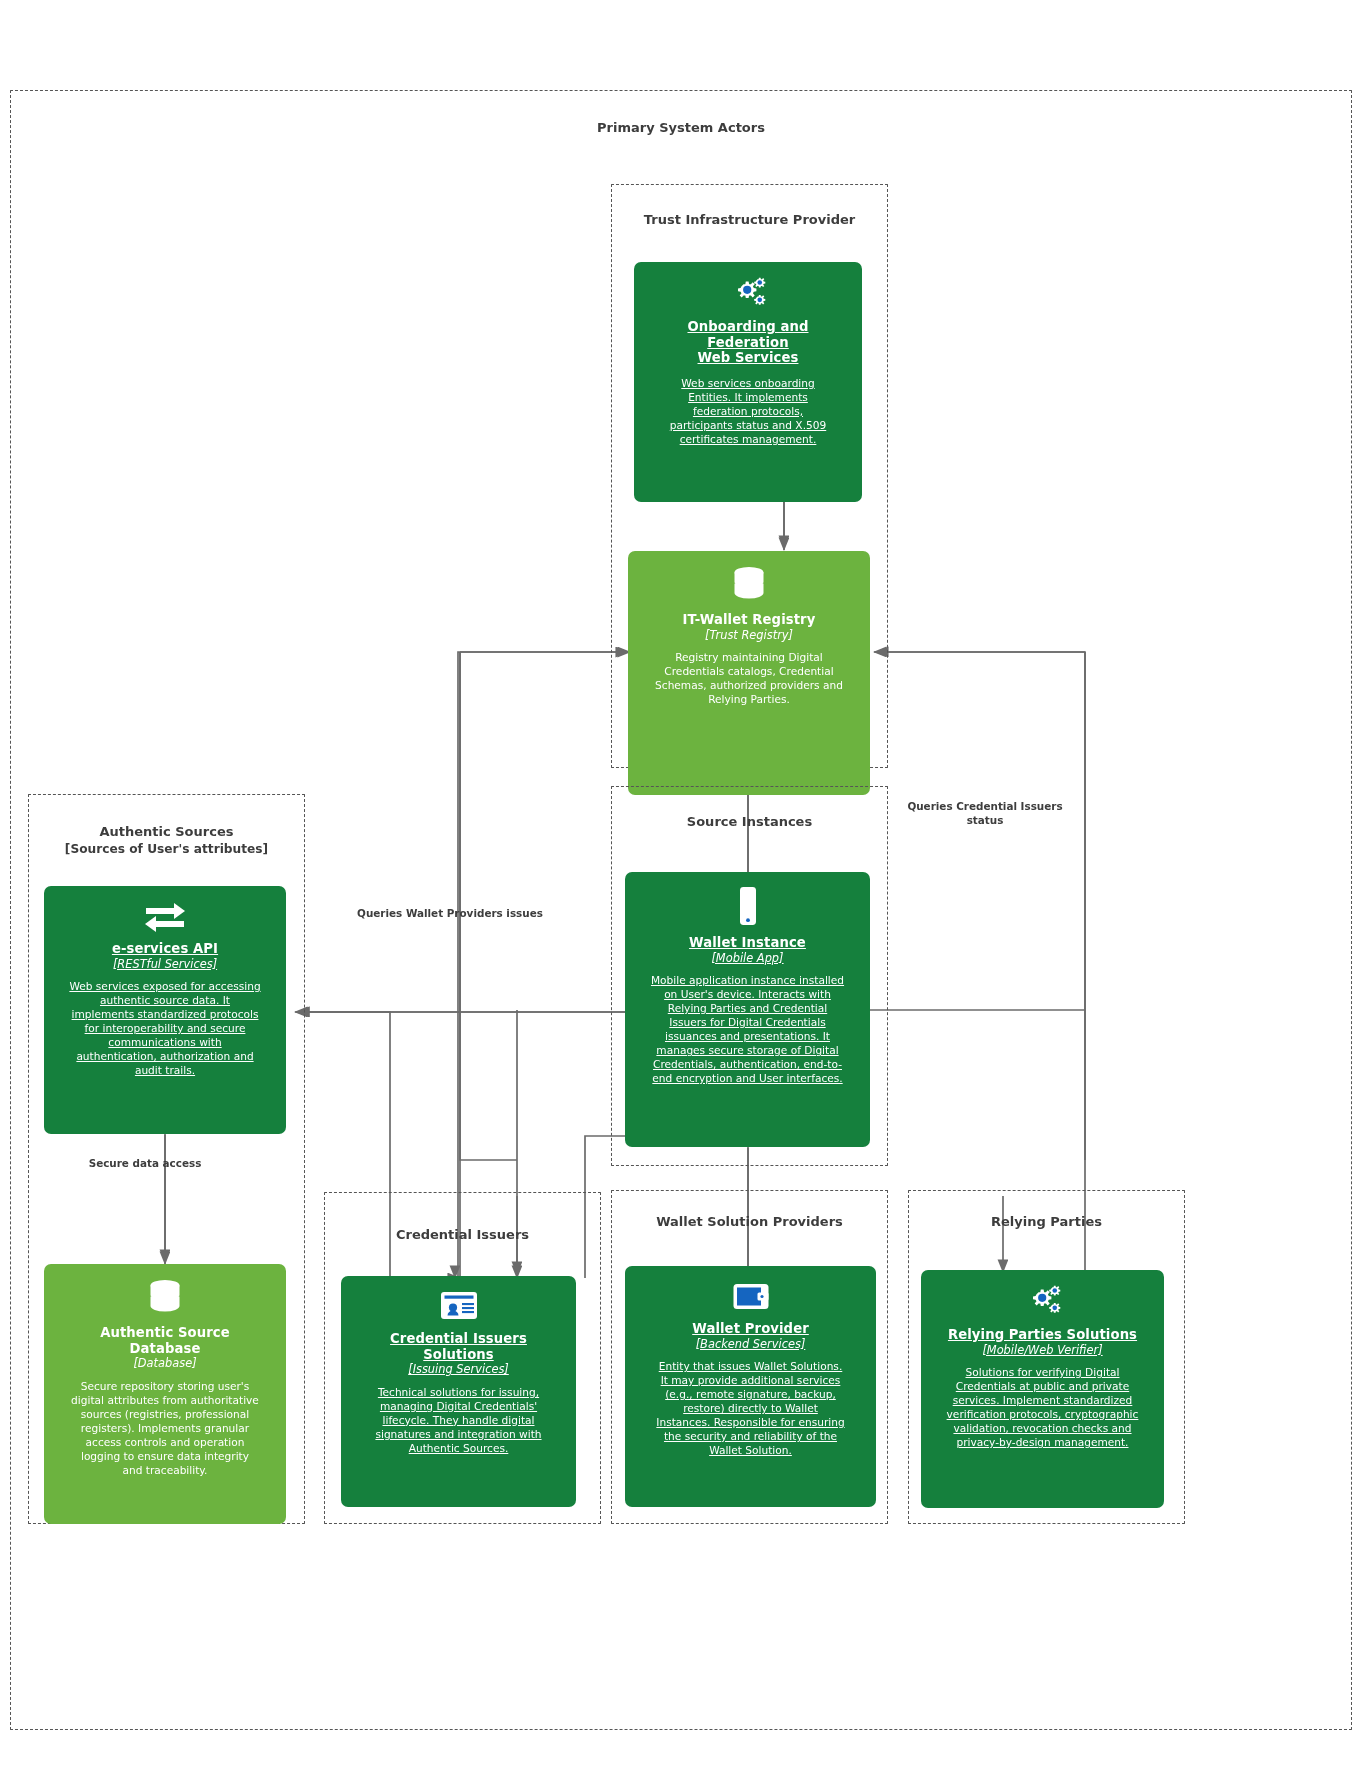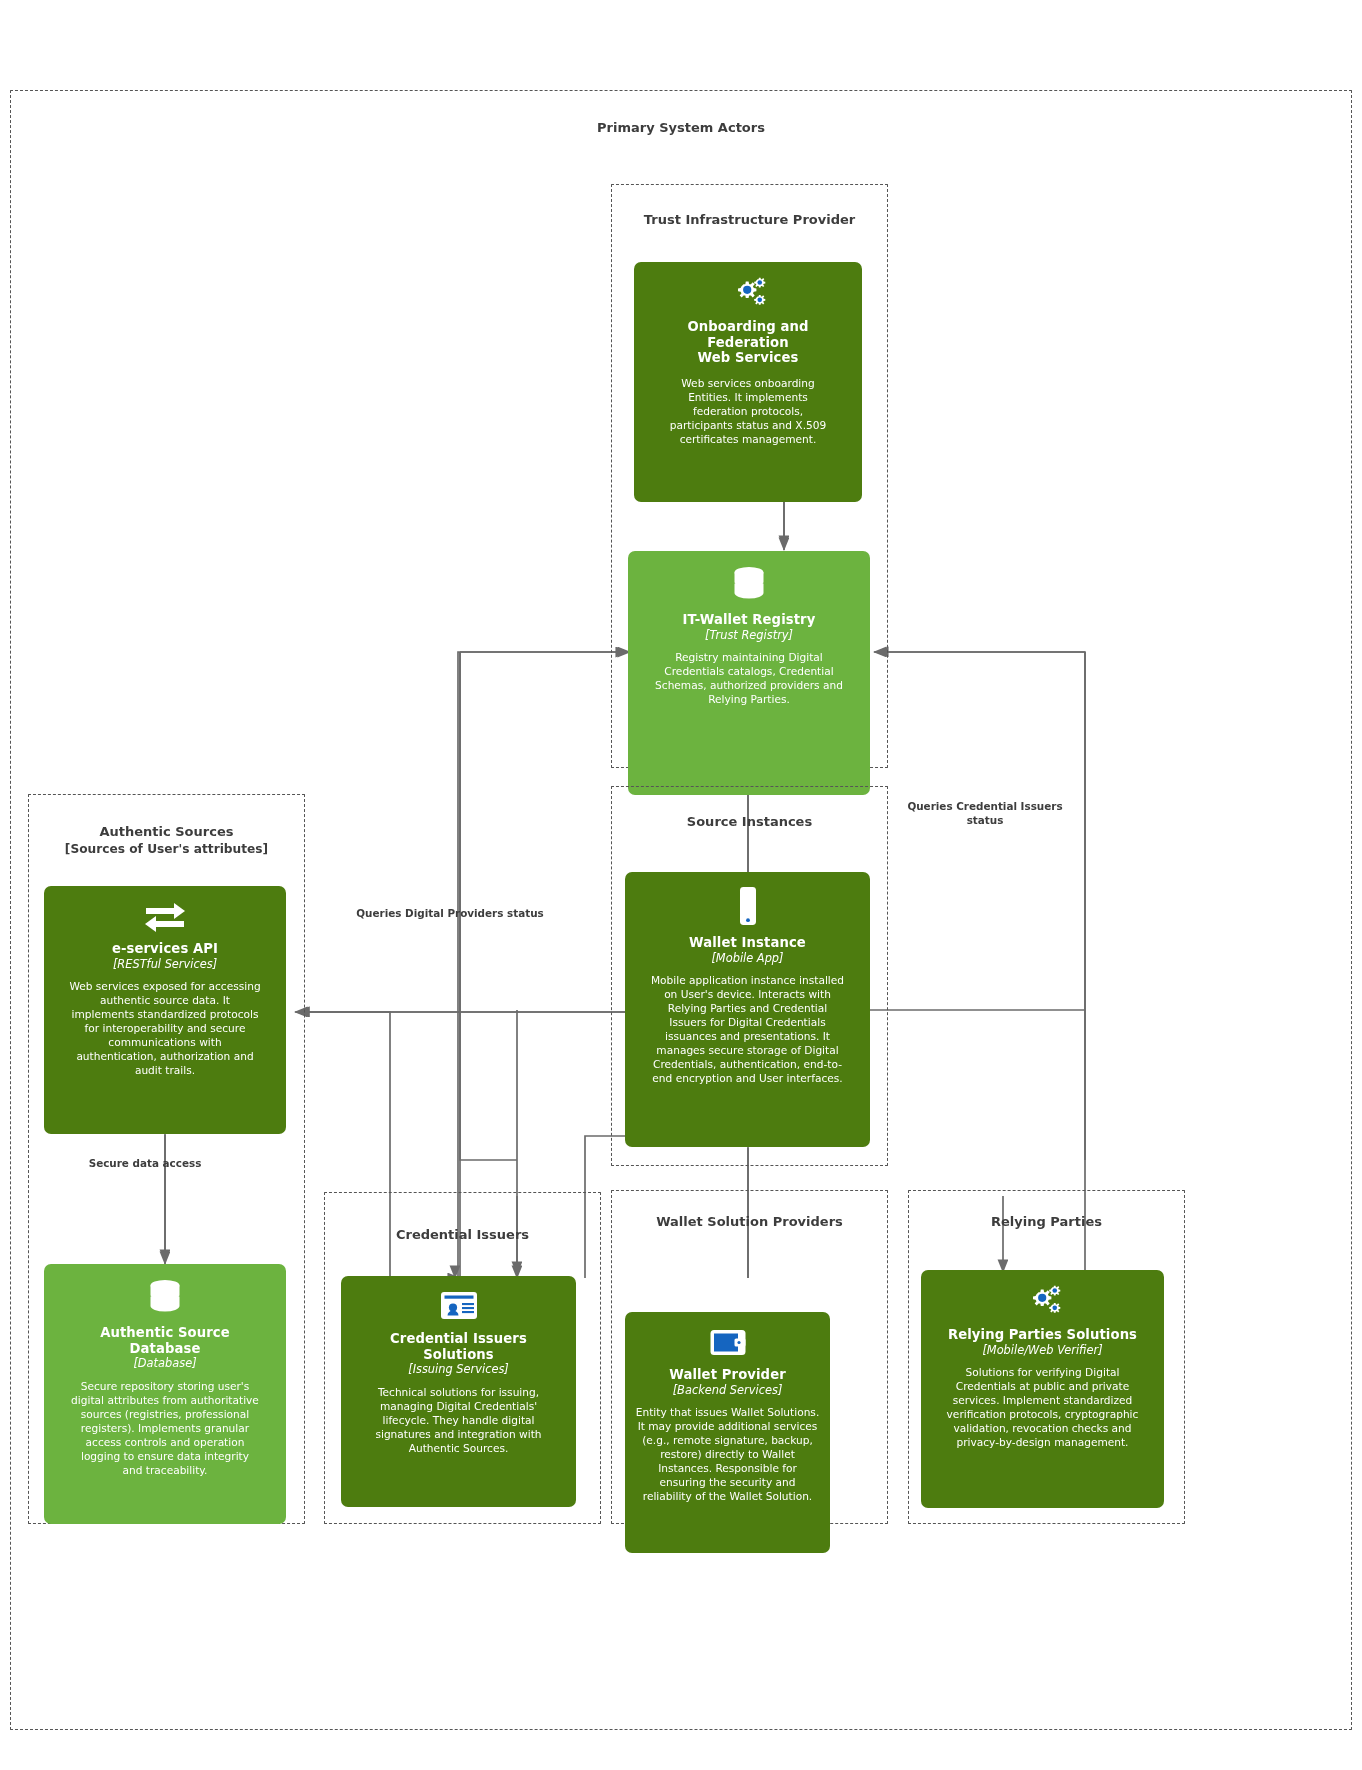--- a/index.html
+++ b/index.html
@@ -57,21 +57,21 @@
     border-radius: 7px;
     color: #ffffff;
     text-align: center;
     padding: 14px 10px 12px 10px;
     display: flex;
     flex-direction: column;
     align-items: center;
     justify-content: flex-start;
     overflow: hidden;
   }
-  .card.blue  { background: #4d7c0f; }
+  .card.blue  { background: #15803d; text-decoration: underline; }
   .card.green { background: #6cb33f; }
 
   .card .icon {
     display: block;
     margin-bottom: 9px;
     line-height: 0;
   }
   .card .card-title {
     font-size: 13.2px;
     font-weight: bold;
@@ -312,21 +312,21 @@
       <span>Solutions</span>
     </div>
     <div class="card-subtitle">[Issuing Services]</div>
     <div class="card-desc" style="max-width:188px;">Technical solutions for issuing, managing Digital Credentials' lifecycle. They handle digital signatures and integration with Authentic Sources.</div>
   </div>
 
   <div class="group" style="left:611px; top:1190px; width:277px; height:334px;">
     <div class="group-label" style="top:22px;">Wallet Solution Providers</div>
   </div>
 
-  <div class="card blue" style="left:625px; top:1266px; width:205px; height:241px;margin-top:46px;">
+  <div class="card blue" style="left:625px; top:1266px; width:251px; height:241px;">
     <span class="icon">
       <svg width="40" height="32" viewBox="0 0 40 32" fill="#ffffff">
         <rect x="2.5" y="4" width="35" height="25" rx="3.5"></rect>
         <rect x="6" y="7.5" width="24" height="18" fill="#1565c0"></rect>
         <rect x="26.5" y="12.5" width="11" height="8" rx="1.6" fill="#ffffff"></rect>
         <circle cx="31" cy="16.5" r="1.6" fill="#1565c0"></circle>
       </svg>
     </span>
     <div class="card-title">Wallet Provider</div>
     <div class="card-subtitle">[Backend Services]</div>
@@ -360,17 +360,17 @@
         <circle cx="33.75" cy="23.85" r="2.3" fill="#1565c0"></circle>
       </svg>
     </span>
     <div class="card-title">Relying Parties Solutions</div>
     <div class="card-subtitle">[Mobile/Web Verifier]</div>
     <div class="card-desc" style="max-width:192px;">Solutions for verifying Digital Credentials at public and private services. Implement standardized verification protocols, cryptographic validation, revocation checks and privacy-by-design management.</div>
   </div>
 
   <div class="edge-label" style="left:900px; top:800px; width:170px;">Queries Credential Issuers status</div>
 
-  <div class="edge-label" style="left:350px; top:907px; width:200px;">Queries Digital Providers status</div>
+  <div class="edge-label" style="left:350px; top:907px; width:200px;">Queries Wallet Providers issues</div>
 
   <div class="edge-label" style="left:60px; top:1157px; width:170px;">Secure data access</div>
 
 </div>
 
 </body></html>

